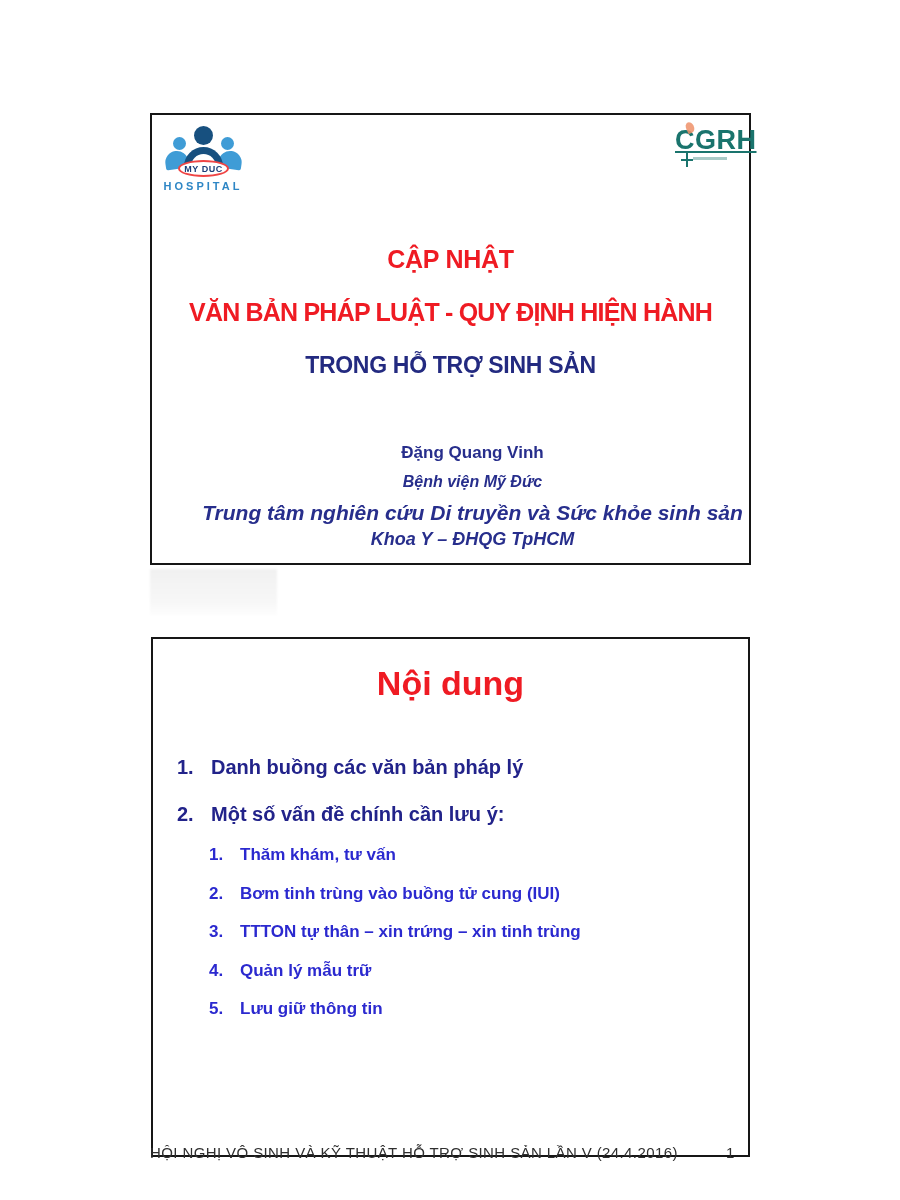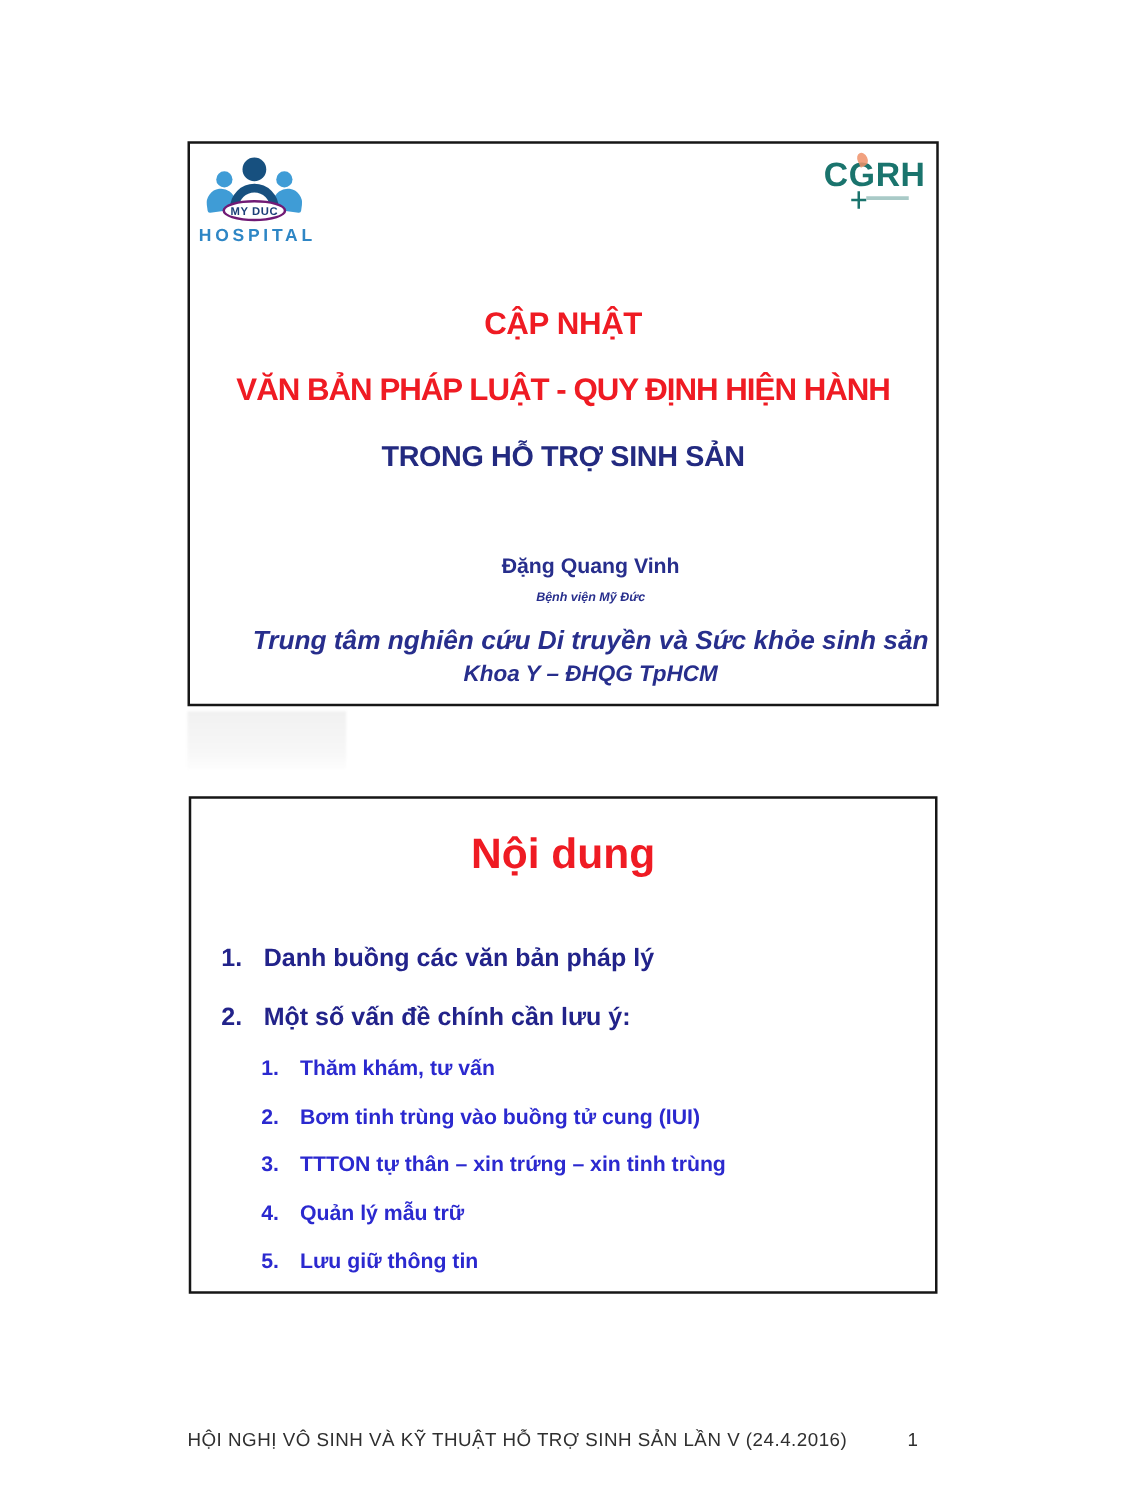--- a/index.html
+++ b/index.html
@@ -1,63 +1,63 @@
 <!DOCTYPE html>
 <html><head>
 <meta charset="utf-8">
 <style>
   * { margin:0; padding:0; box-sizing:border-box; }
   body { background:#ffffff; font-family:"Liberation Sans", sans-serif; }
   .canvas { position:relative; width:900px; height:1200px; background:#ffffff; overflow:hidden; }
 
   .slide { position:absolute; background:#ffffff; border:2px solid #161616; }
   .slide1 { left:150px; top:113px; width:601px; height:452px; }
-  .slide2 { left:151px; top:637px; width:599px; height:398px; }
+  .slide2 { left:151px; top:637px; width:599px; height:520px; }
 
   .artifact { position:absolute; left:150px; top:569px; width:127px; height:46px;
               background:linear-gradient(180deg,#f1f1f1 0%,#f7f7f7 70%,#fdfdfd 100%);
               filter:blur(1px); }
 
   
   .myduc { position:absolute; left:13px; top:11px; width:76px; height:66px; }
   .md-head { position:absolute; border-radius:50%; }
   .md-head-c { left:29px; top:0;  width:19px; height:19px; background:#17507f; }
   .md-head-l { left:8px;  top:11px; width:13px; height:13px; background:#3f9cd6; }
   .md-head-r { left:56px; top:11px; width:13px; height:13px; background:#3f9cd6; }
   .md-body { position:absolute; }
   .md-body-l { left:0;  top:25px; width:23px; height:18px; background:#3f9cd6; border-radius:12px 12px 2px 2px; transform:rotate(-8deg); }
   .md-body-r { left:54px; top:25px; width:23px; height:18px; background:#3f9cd6; border-radius:12px 12px 2px 2px; transform:rotate(8deg); }
   .md-body-c { left:19px; top:21px; width:39px; height:23px; background:#17507f; border-radius:20px 20px 2px 2px; }
   .md-arc   { position:absolute; left:26px; top:28px; width:25px; height:16px; background:#ffffff; border-radius:13px 13px 0 0; }
   .md-oval  { position:absolute; left:13px; top:34px; width:51px; height:17px; background:#ffffff;
-              border:2px solid #701a75; border-radius:50%;
+              border:2px solid #ef4444; border-radius:50%;
               display:flex; align-items:center; justify-content:center;
               font-size:9px; font-weight:bold; color:#1c3e78; letter-spacing:0.5px; }
-  .md-hospital { position:absolute; left:-6px; right:-6px; top:54px; text-align:left;
-              font-size:14px; font-weight:bold; color:#2e86c5; letter-spacing:3px; }
+  .md-hospital { position:absolute; left:-6px; right:-6px; top:54px; text-align:center;
+              font-size:11px; font-weight:bold; color:#2e86c5; letter-spacing:3px; }
 
   
   .cgrh { position:absolute; right:8px; top:12px; width:82px; height:52px; }
-  .cgrh-text { position:absolute; left:0; top:0; font-size:27px; font-weight:600;
-               color:#1a746d; letter-spacing:0.5px; line-height:1; }
+  .cgrh-text { position:absolute; left:16px; top:0; font-size:27px; font-weight:600;
+               color:#1a746d; letter-spacing:0.5px; line-height:1;text-decoration:underline; }
   .cgrh-flame { position:absolute; left:27px; top:-5px; width:8px; height:11px;
                background:#ee9168; border-radius:50% 50% 50% 0; transform:rotate(-25deg); opacity:.85; }
   .cgrh-tail  { position:absolute; left:27px; top:26px; width:2px; height:14px; background:#1a746d; }
   .cgrh-cross { position:absolute; left:22px; top:32px; width:12px; height:2px; background:#1a746d; }
   .cgrh-sub   { position:absolute; left:34px; top:30px; width:34px; height:3px; background:#93bdb9; opacity:.8; }
 
   
   .t-line { position:absolute; left:0; right:0; text-align:center; font-weight:bold; white-space:nowrap; }
   .t1 { top:130px; font-size:25px; color:#ef1b23; letter-spacing:-0.3px; }
   .t2 { top:183px; font-size:25px; color:#ef1b23; letter-spacing:-0.8px; }
   .t3 { top:237px; font-size:23px; color:#232a80; letter-spacing:-0.3px; }
 
   .auth { position:absolute; left:0; right:0; text-align:center; color:#272e8c; font-weight:bold; white-space:nowrap;margin-left:44px; }
   .a1 { top:328px; font-size:17px; }
-  .a2 { top:358px; font-size:10px; font-style:italic; }
+  .a2 { top:358px; font-size:16px; font-style:italic; }
   .a3 { top:386px; font-size:21px; font-style:italic; }
   .a4 { top:414px; font-size:18px; font-style:italic; }
 
   
   .s2-title { position:absolute; left:0; right:0; top:25px; text-align:center;
               font-size:34px; font-weight:bold; color:#ef1b23; }
   .item { position:absolute; display:flex; font-weight:bold; white-space:nowrap; }
   .item-main { left:24px; font-size:20px; color:#22238a; }
   .item-main .num { width:34px; }
   .im1 { top:117px; } .im2 { top:164px; }

